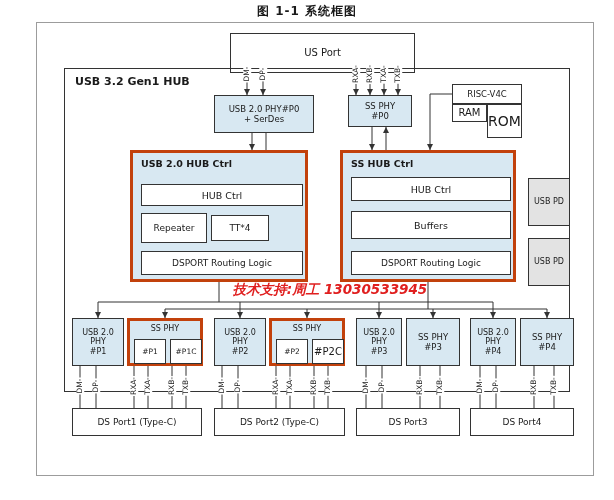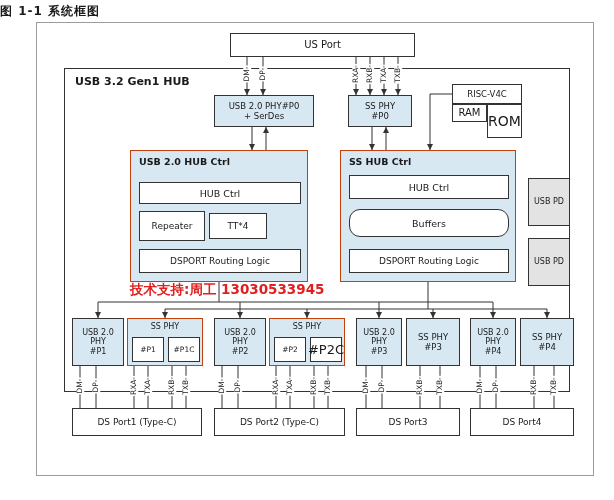--- a/index.html
+++ b/index.html
@@ -1,44 +1,44 @@
 <!DOCTYPE html>
 <html style="--phy-fill: #d8e8f2; --pd-fill: #e3e3e3; --line: #333333; --watermark-red: #e01f1f;"><head>
 <meta charset="utf-8">
 <style>
   html,body{margin:0;padding:0;background:#fff;}
   .stage{
     position:relative;width:614px;height:500px;background:#fff;overflow:hidden;
     font-family:"DejaVu Sans","Liberation Sans",sans-serif;color:#1a1a1a;
   }
-  .page-title{position:absolute;left:0;top:3px;width:614px;text-align:left;
+  .page-title{position:absolute;left:0;top:3px;width:614px;text-align:center;
     font-size:12px;font-weight:600;letter-spacing:1px;}
   .frame{position:absolute;left:36px;top:22px;width:556px;height:452px;
     border:1px solid #9c9c9c;z-index:0;}
   svg.lines{position:absolute;left:0;top:0;width:614px;height:500px;z-index:1;pointer-events:none;}
   svg.lines line{stroke:var(--line,#333);stroke-width:1;}
   svg.lines .arr-fill{fill:var(--line,#333);}
   .box{position:absolute;box-sizing:border-box;border:1px solid #333;background:#fff;
     display:flex;align-items:center;justify-content:center;text-align:center;
     font-size:9px;line-height:1.2;z-index:2;}
   .blue{background:var(--phy-fill,#d8e8f2);}
   .gray{background:var(--pd-fill,#e3e3e3);margin-top:10px;}
   .hubbox{position:absolute;left:64px;top:68px;width:506px;height:324px;
     border:1px solid #333;box-sizing:border-box;background:transparent;z-index:2;pointer-events:none;}
   .hublabel{position:absolute;left:10px;top:6px;font-size:11px;font-weight:bold;}
-  .ctrlbox{position:absolute;box-sizing:border-box;border:1px solid #c2410c;
+  .ctrlbox{position:absolute;box-sizing:border-box;border:3px solid #c2410c;
     background:var(--phy-fill,#d8e8f2);z-index:2;}
   .ctrltitle{position:absolute;left:8px;top:5px;font-size:9.5px;font-weight:bold;white-space:nowrap;}
   .inner{position:absolute;box-sizing:border-box;border:1px solid #333;background:#fff;
     display:flex;align-items:center;justify-content:center;font-size:9px;text-align:center;}
   .stack span{display:block;}
   .vlabel{position:absolute;transform:translate(-50%,-50%) rotate(-90deg);
     background:#fff;font-size:7.5px;line-height:1;padding:0 1px;white-space:nowrap;z-index:3;}
-  .watermark{position:absolute;left:130px;top:281px;width:400px;text-align:left;
-    font-size:13.5px;font-weight:bold;color:var(--watermark-red,#e01f1f);z-index:4;}
+  .watermark{position:absolute;left:130px;top:281px;width:400px;text-align:center;
+    font-size:13.5px;font-weight:bold;color:var(--watermark-red,#e01f1f);z-index:4;font-style:italic;}
   .sslabel{position:absolute;left:0;top:3px;width:100%;text-align:center;font-size:8px;font-weight:normal;}
 </style>
 </head>
 <body>
 
 <div class="stage">
 
   <div class="page-title">图 1-1  系统框图</div>
   <div class="frame"></div>
 
@@ -93,29 +93,29 @@
     <line x1="366" y1="366" x2="366" y2="408"></line>
     <line x1="382" y1="366" x2="382" y2="408"></line>
     <line x1="420" y1="366" x2="420" y2="408"></line>
     <line x1="440" y1="366" x2="440" y2="408"></line>
     <line x1="480" y1="366" x2="480" y2="408"></line>
     <line x1="496" y1="366" x2="496" y2="408"></line>
     <line x1="534" y1="366" x2="534" y2="408"></line>
     <line x1="554" y1="366" x2="554" y2="408"></line>
   </svg>
 
-  <div class="box" style="left:230px;top:33px;width:185px;height:24px;font-size:10px;">
+  <div class="box" style="left:230px;top:33px;width:185px;height:40px;font-size:10px;">
     <span>US Port</span>
   </div>
 
   <div class="hubbox">
     <div class="hublabel">USB 3.2 Gen1 HUB</div>
   </div>
 
-  <div class="box blue stack" style="left:214px;top:95px;width:100px;height:32px;font-size:8.5px;">
+  <div class="box blue stack" style="left:214px;top:95px;width:100px;height:38px;font-size:8.5px;">
     <div>
       <span>USB 2.0 PHY#P0</span>
       <span>+ SerDes</span>
     </div>
   </div>
   <div class="box blue stack" style="left:348px;top:95px;width:64px;height:32px;font-size:8.5px;">
     <div>
       <span>SS PHY</span>
       <span>#P0</span>
     </div>
@@ -145,21 +145,21 @@
     <div class="inner" style="left:8px;top:98px;width:162px;height:24px;">
       <span>DSPORT Routing Logic</span>
     </div>
   </div>
 
   <div class="ctrlbox" style="left:340px;top:150px;width:176px;height:132px;">
     <div class="ctrltitle">SS HUB Ctrl</div>
     <div class="inner" style="left:8px;top:24px;width:160px;height:24px;font-size:9.5px;">
       <span>HUB Ctrl</span>
     </div>
-    <div class="inner" style="left:8px;top:58px;width:160px;height:28px;font-size:9.5px;border-radius:11px;">
+    <div class="inner" style="left:8px;top:58px;width:160px;height:28px;font-size:9.5px;">
       <span>Buffers</span>
     </div>
     <div class="inner" style="left:8px;top:98px;width:160px;height:24px;">
       <span>DSPORT Routing Logic</span>
     </div>
   </div>
 
   <div class="box gray" style="left:528px;top:168px;width:42px;height:48px;font-size:8px;">
     <span>USB PD</span>
   </div>
@@ -191,21 +191,21 @@
       <span>USB 2.0</span>
       <span>PHY</span>
       <span>#P2</span>
     </div>
   </div>
   <div class="ctrlbox" style="left:269px;top:318px;width:76px;height:48px;">
     <div class="sslabel">SS PHY</div>
     <div class="inner" style="left:4px;top:18px;width:32px;height:25px;font-size:7.5px;">
       <span>#P2</span>
     </div>
-    <div class="inner" style="left:40px;top:18px;width:32px;height:25px;font-size:13px;">
+    <div class="inner" style="left:40px;top:18px;width:32px;height:25px;font-size:10px;">
       <span>#P2C</span>
     </div>
   </div>
 
   <div class="box blue stack" style="left:356px;top:318px;width:46px;height:48px;font-size:8px;">
     <div>
       <span>USB 2.0</span>
       <span>PHY</span>
       <span>#P3</span>
     </div>

